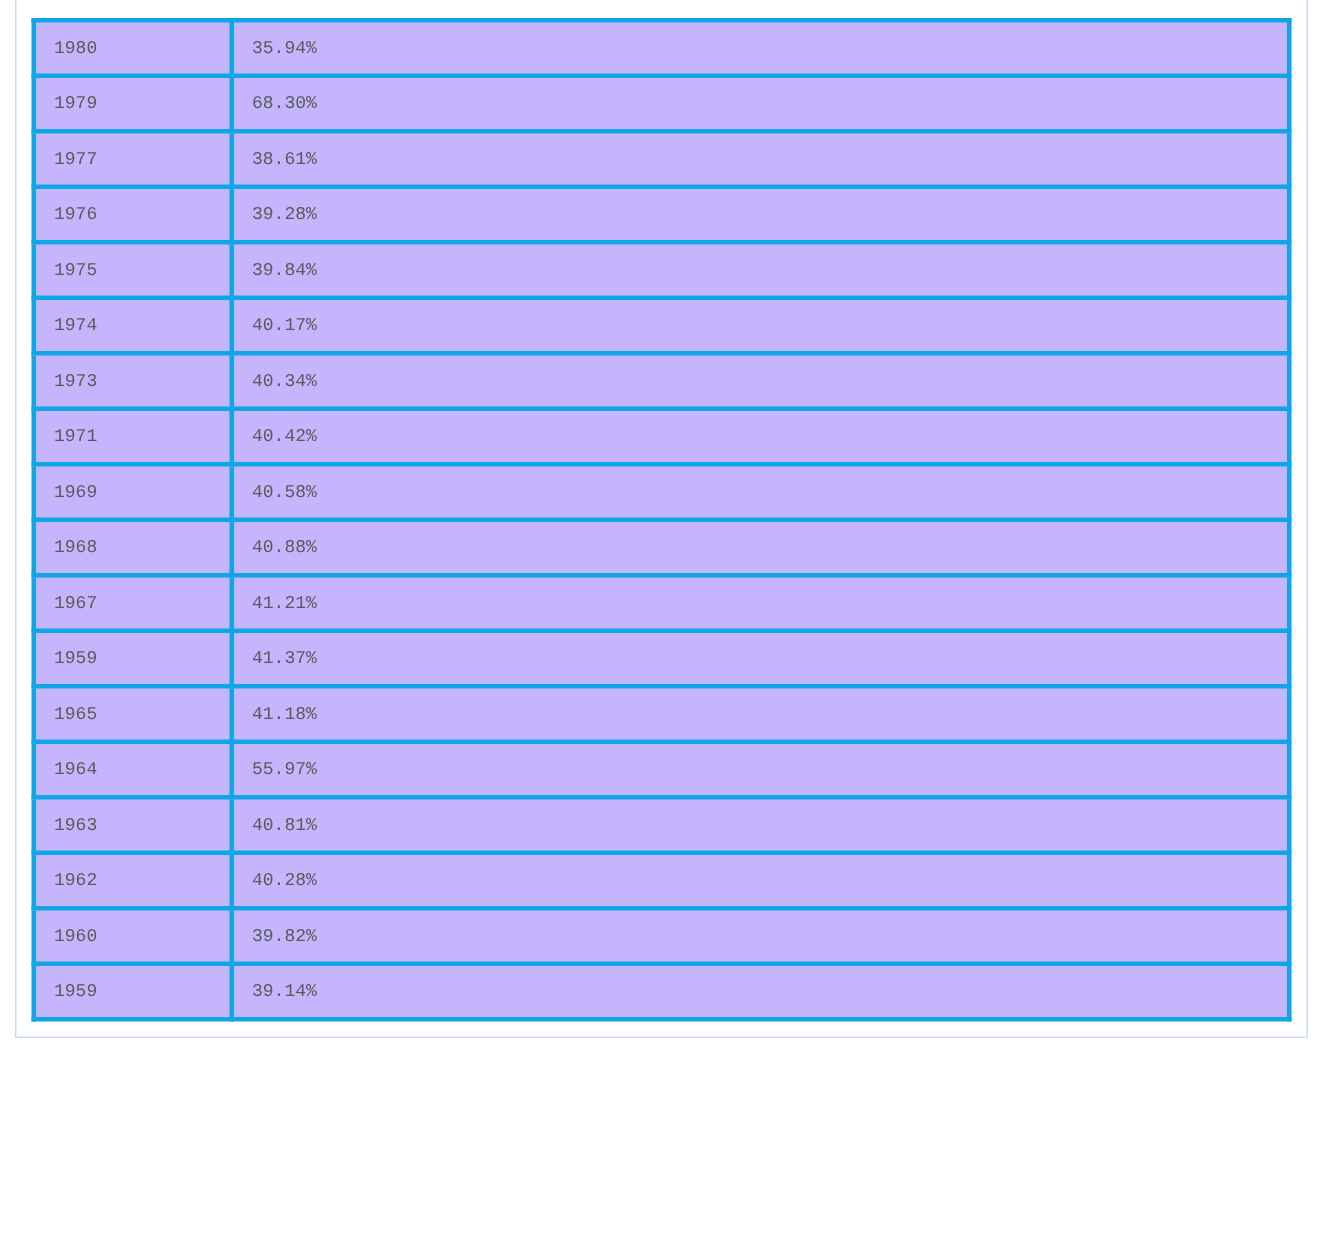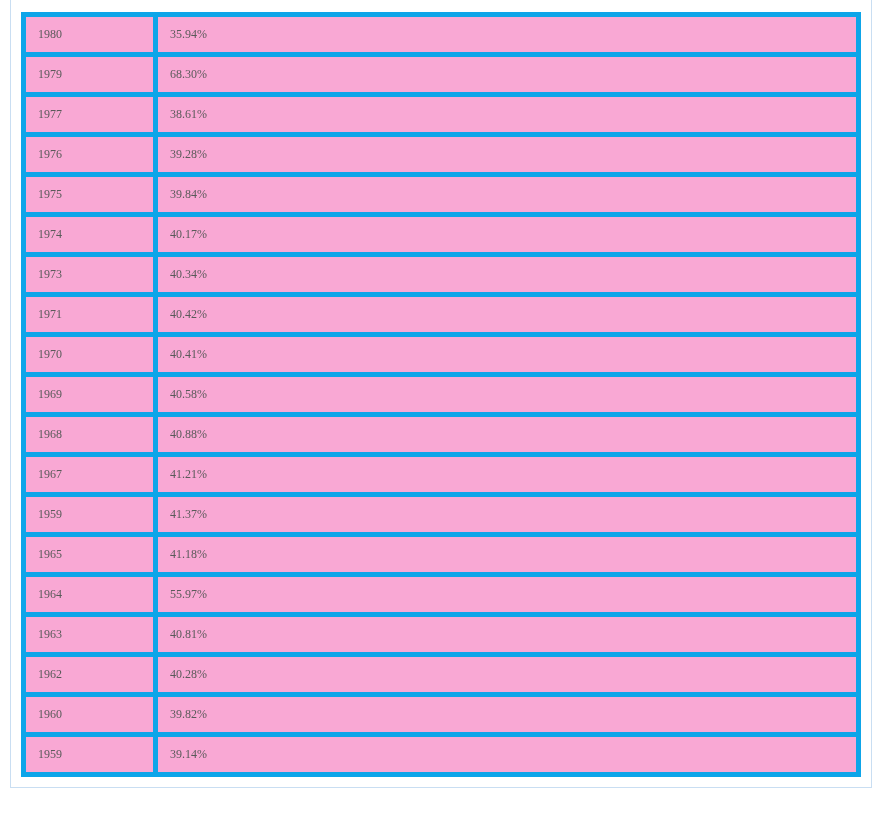--- a/index.html
+++ b/index.html
@@ -24,27 +24,27 @@
   }
   .spacer {
     height: 12px;
   }
   table.data {
     width: 100%;
     border-collapse: collapse;
     table-layout: fixed;
   }
   table.data td {
-    border: 5px solid #0ea5e9;
+    border: 3px solid #0ea5e9;
     padding: 10px 12px;
     color: #5a5a5a;
-    font-family: Liberation Serif, serif;
+    font-family: Liberation Mono, monospace;
     vertical-align: middle;
     height: 36px;
-    background: #f9a8d4;
+    background: #c4b5fd;
   }
   table.data td.year {
     width: 132px;
   }
 </style>
 </head>
 <body>
 
 <div class="page">
   <div class="outer">
@@ -75,24 +75,20 @@
           <td class="year">1974</td>
           <td>40.17%</td>
         </tr>
         <tr>
           <td class="year">1973</td>
           <td>40.34%</td>
         </tr>
         <tr>
           <td class="year">1971</td>
           <td>40.42%</td>
-        </tr>
-        <tr>
-          <td class="year">1970</td>
-          <td>40.41%</td>
         </tr>
         <tr>
           <td class="year">1969</td>
           <td>40.58%</td>
         </tr>
         <tr>
           <td class="year">1968</td>
           <td>40.88%</td>
         </tr>
         <tr>

